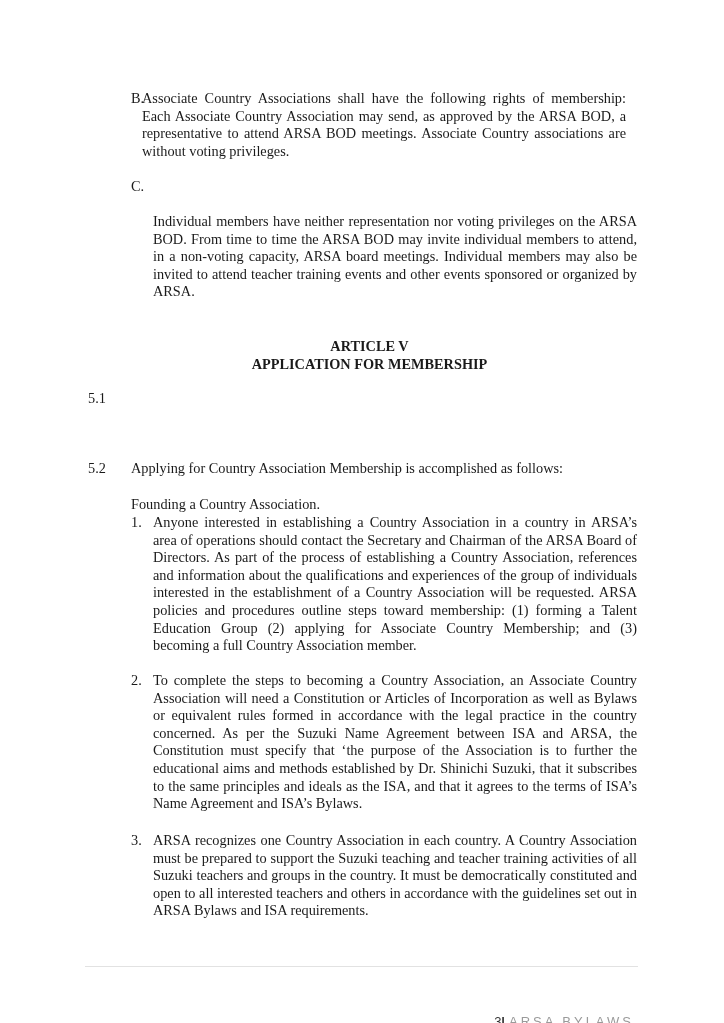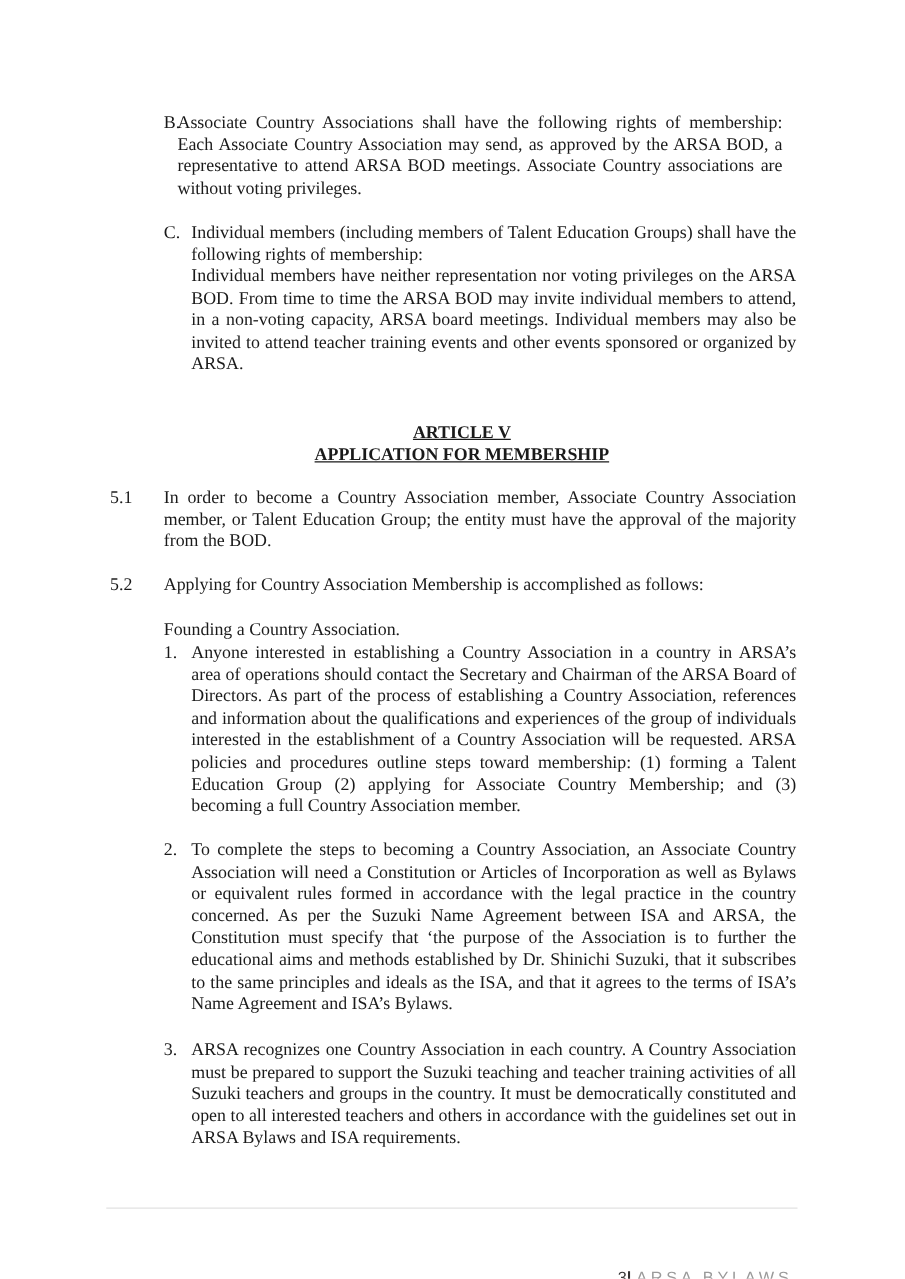--- a/index.html
+++ b/index.html
@@ -4,47 +4,45 @@
 <style>
   html, body { margin: 0; padding: 0; background: #ffffff; }
   body { width: 724px; height: 1023px; position: relative; overflow: hidden;
          font-family: "Liberation Serif", "DejaVu Serif", serif; color: #1a1a1a; }
   .page { position: absolute; left: 0; top: 0; width: 724px; height: 1023px; }
   .blk { position: absolute; font-size: 14.3px; line-height: 17.6px; text-align: justify; }
   .lbl { position: absolute; font-size: 14.3px; line-height: 17.6px; }
   .bold { font-weight: normal; }
   .heading { position: absolute; left: 0; width: 724px; text-align: center; font-weight: bold;
              font-size: 14.3px; line-height: 18px; }
-  .heading div { padding-left: 15px; text-decoration: underline; }
+  .heading div { padding-left: 15px; }
   .last-line { text-align-last: left; }
   .footer-rule { position: absolute; left: 85px; top: 966px; width: 553px; height: 1px; background: #e2e2e2; }
   .footer { position: absolute; top: 970px; right: 90px; font-family: "Liberation Sans", "DejaVu Sans", sans-serif;
             font-size: 13px; letter-spacing: 3px; color: #9a9a9a; margin-top: 44px; }
   .footer .pg { color: #333; letter-spacing: 0; }
   .footer .sep { color: #333; font-weight: bold; letter-spacing: 0; margin-right: 4px; }
 </style>
 </head>
 <body>
 
 <div class="page">
 
   <div class="lbl" style="left:131px; top:90px;">B.</div>
   <div class="blk last-line" style="left:142px; top:90px; width:484px;">Associate Country Associations shall have the following rights of membership: Each Associate Country Association may send, as approved by the ARSA BOD, a representative to attend ARSA BOD meetings. Associate Country associations are without voting privileges.</div>
 
   <div class="lbl" style="left:131px; top:178px;">C.</div>
-  <div class="blk last-line" style="left:153px; top:178px; width:484px;">Individual members (including members of Talent Education Groups) shall have the following rights of membership:</div>
   <div class="blk last-line" style="left:153px; top:213px; width:484px;">Individual members have neither representation nor voting privileges on the ARSA BOD. From time to time the ARSA BOD may invite individual members to attend, in a non-voting capacity, ARSA board meetings. Individual members may also be invited to attend teacher training events and other events sponsored or organized by ARSA.</div>
 
   <div class="heading" style="top:337px;">
     <div>ARTICLE V</div>
     <div>APPLICATION FOR MEMBERSHIP</div>
   </div>
 
   <div class="lbl bold" style="left:88px; top:390px;">5.1</div>
-  <div class="blk last-line" style="left:131px; top:390px; width:506px;">In order to become a Country Association member, Associate Country Association member, or Talent Education Group; the entity must have the approval of the majority from the BOD.</div>
 
   <div class="lbl bold" style="left:88px; top:460px;text-align:right;">5.2</div>
   <div class="blk last-line" style="left:131px; top:460px; width:506px;">Applying for Country Association Membership is accomplished as follows:</div>
 
   <div class="lbl" style="left:131px; top:496px;">Founding a Country Association.</div>
 
   <div class="lbl" style="left:131px; top:514px;">1.</div>
   <div class="blk last-line" style="left:153px; top:514px; width:484px;">Anyone interested in establishing a Country Association in a country in ARSA’s area of operations should contact the Secretary and Chairman of the ARSA Board of Directors. As part of the process of establishing a Country Association, references and information about the qualifications and experiences of the group of individuals interested in the establishment of a Country Association will be requested. ARSA policies and procedures outline steps toward membership: (1) forming a Talent Education Group (2) applying for Associate Country Membership; and (3) becoming a full Country Association member.</div>
 
   <div class="lbl" style="left:131px; top:672px;">2.</div>

